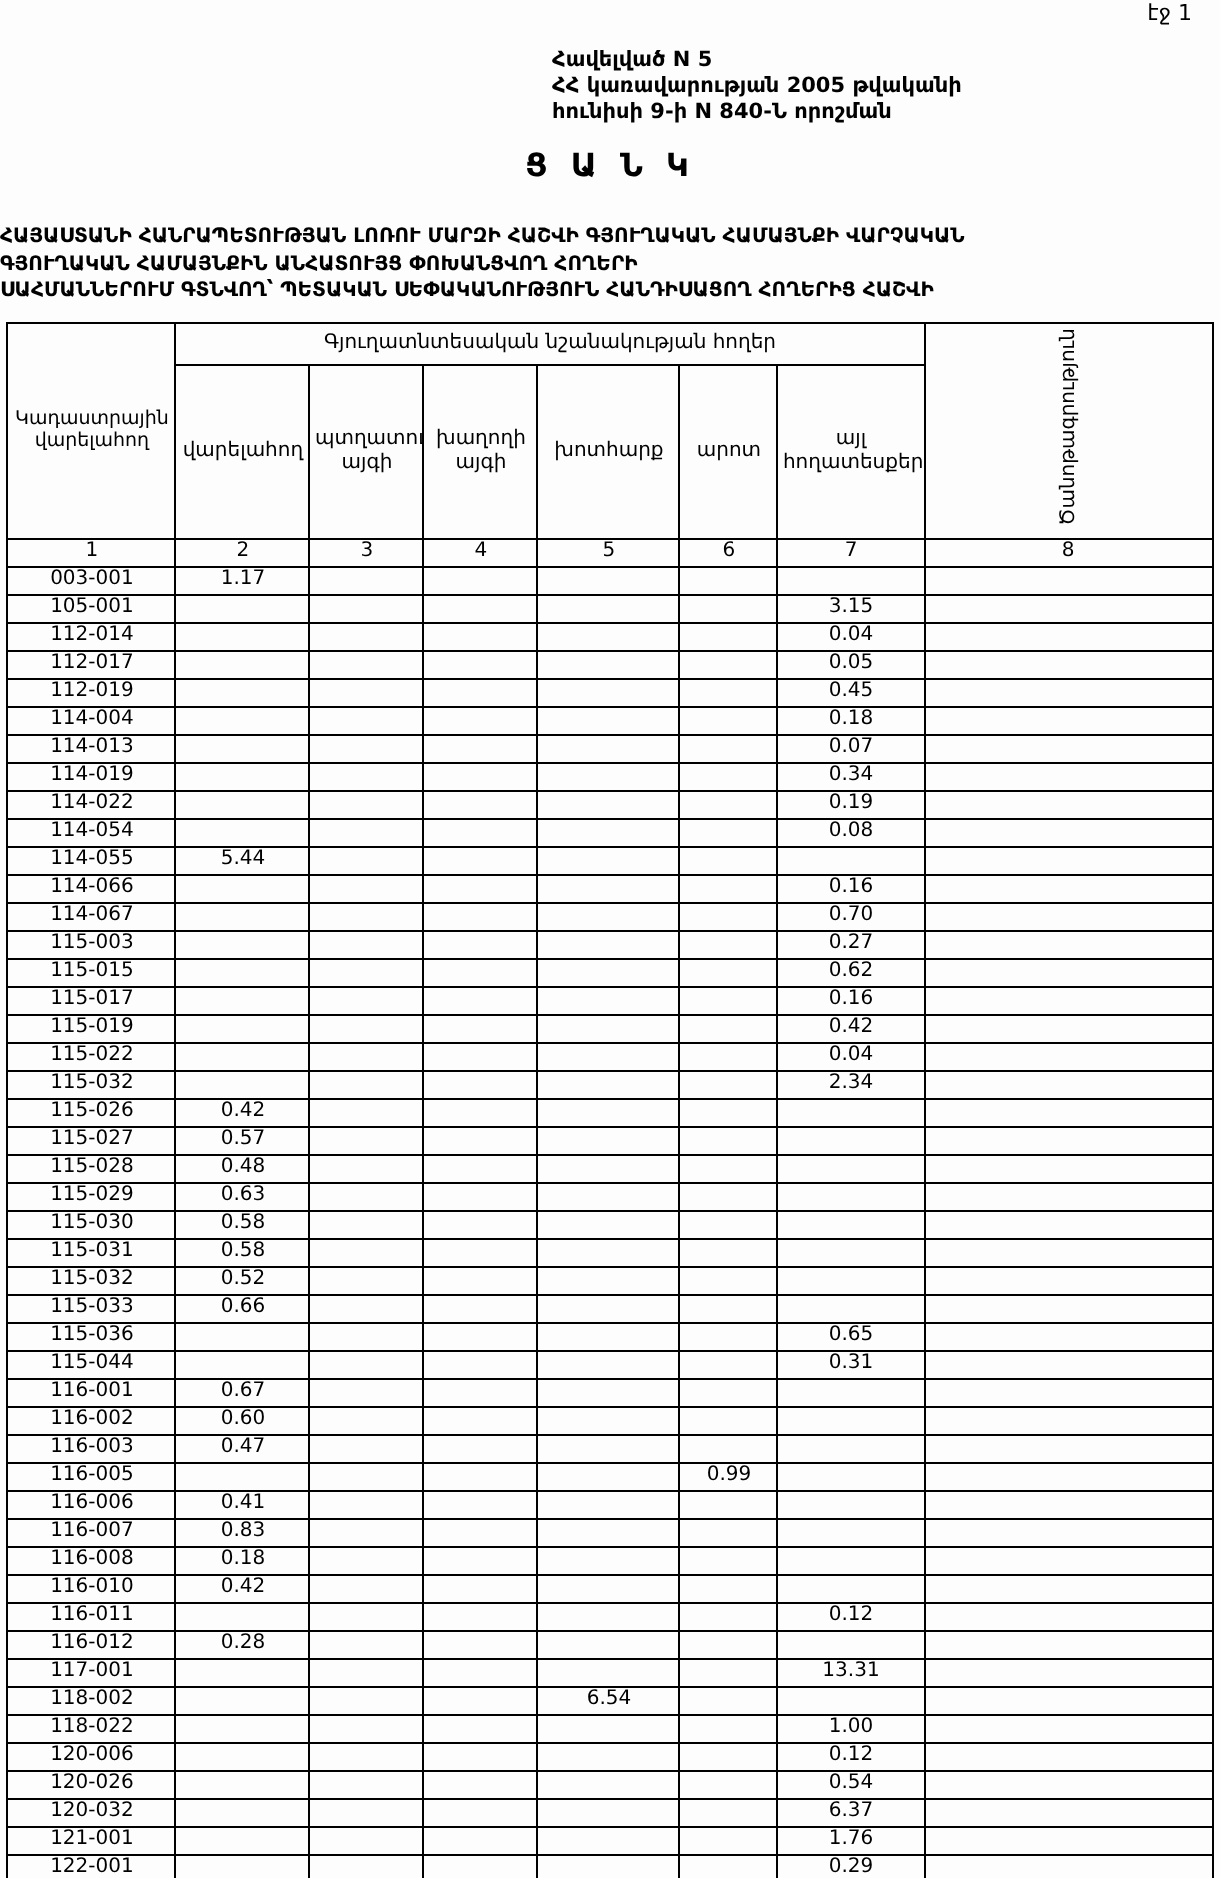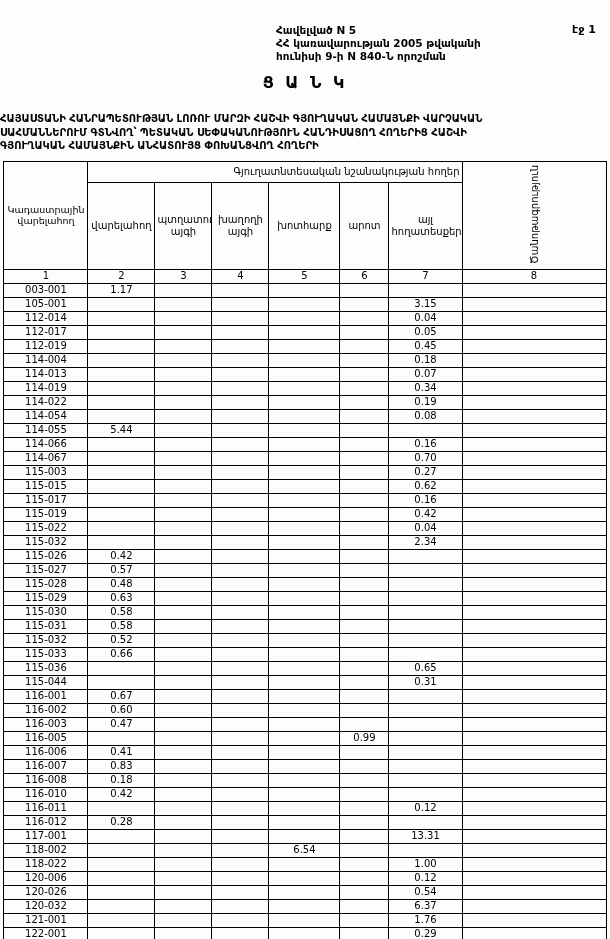--- a/index.html
+++ b/index.html
@@ -8,24 +8,24 @@
     width: 610px;
     height: 939px;
     background: #fdfdfd;
     color: #000;
     font-family: "DejaVu Sans", sans-serif;
     overflow: hidden;
     position: relative;
   }
   .page-number {
     position: absolute;
-    top: 23px;
+    top: 0;
     right: 14px;
     font-size: 11px;
-    font-weight: 700;
+    font-weight: 400;
   }
   .annex {
     margin: 24px 34px 0 auto;
     width: 300px;
     text-align: left;
     font-size: 10.5px;
     font-weight: 700;
     line-height: 1.25;
   }
   .list-label {
@@ -50,21 +50,21 @@
   }
   table.land-table th,
   table.land-table td {
     border: 1px solid #000;
     padding: 0 2px;
     font-weight: 400;
     text-align: center;
     vertical-align: middle;
     overflow: hidden;
   }
-  tr.group-header-row th.group-header { height: 20px; text-align: right; }
+  tr.group-header-row th.group-header { height: 20px; }
   tr.sub-header-row th { height: 86px; line-height: 1.2; }
   th.code-header { font-size: 9.5px; line-height: 1.25; }
   th.note-header span.vtext {
     display: inline-block;
     writing-mode: vertical-rl;
     transform: rotate(180deg);
     white-space: nowrap;
     font-size: 10px;
   }
   tr.number-row td { height: 13px; line-height: 12px; }
@@ -82,22 +82,22 @@
 <div class="annex">
   <div>Հավելված N 5</div>
   <div>ՀՀ կառավարության 2005 թվականի</div>
   <div>հունիսի 9-ի N 840-Ն որոշման</div>
 </div>
 
 <div class="list-label">Ց Ա Ն Կ</div>
 
 <div class="doc-title">
   <div>ՀԱՅԱՍՏԱՆԻ ՀԱՆՐԱՊԵՏՈՒԹՅԱՆ ԼՈՌՈՒ ՄԱՐԶԻ ՀԱՇՎԻ ԳՅՈՒՂԱԿԱՆ ՀԱՄԱՅՆՔԻ ՎԱՐՉԱԿԱՆ</div>
+  <div>ԳՅՈՒՂԱԿԱՆ ՀԱՄԱՅՆՔԻՆ ԱՆՀԱՏՈՒՅՑ ՓՈԽԱՆՑՎՈՂ ՀՈՂԵՐԻ</div>
   <div>ՍԱՀՄԱՆՆԵՐՈՒՄ ԳՏՆՎՈՂ՝ ՊԵՏԱԿԱՆ ՍԵՓԱԿԱՆՈՒԹՅՈՒՆ ՀԱՆԴԻՍԱՑՈՂ ՀՈՂԵՐԻՑ ՀԱՇՎԻ</div>
-  <div>ԳՅՈՒՂԱԿԱՆ ՀԱՄԱՅՆՔԻՆ ԱՆՀԱՏՈՒՅՑ ՓՈԽԱՆՑՎՈՂ ՀՈՂԵՐԻ</div>
 </div>
 
 <table class="land-table">
   <colgroup>
     <col style="width:84px">
     <col style="width:67px">
     <col style="width:57px">
     <col style="width:57px">
     <col style="width:71px">
     <col style="width:49px">

